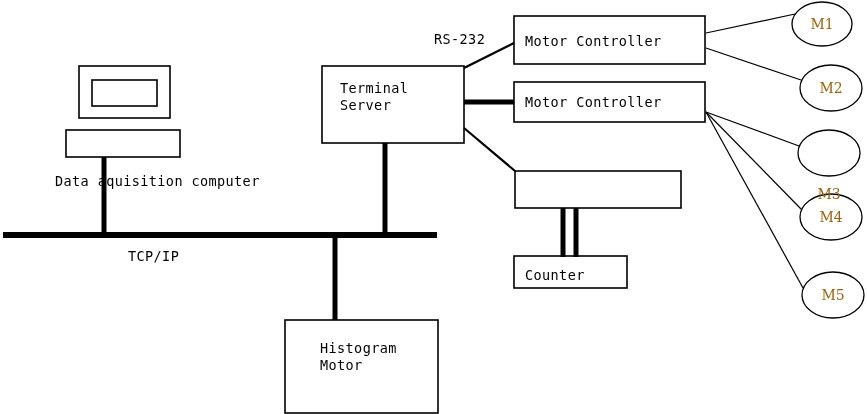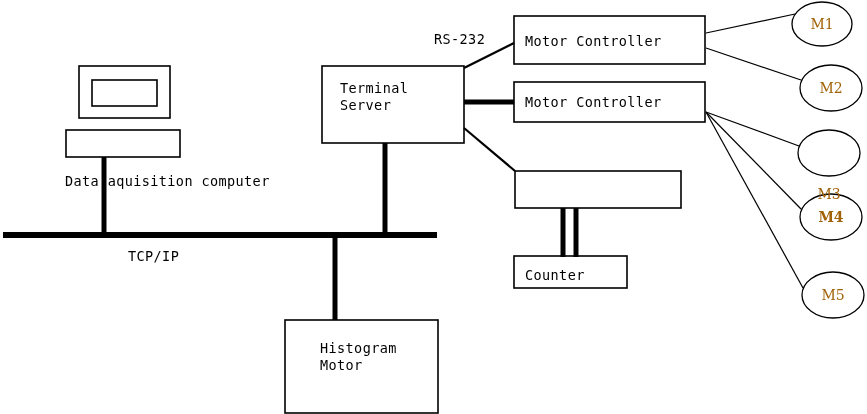--- a/index.html
+++ b/index.html
@@ -108,21 +108,21 @@
     <line class="thin-link" x1="706" y1="112" x2="803" y2="288"></line>
 
     <ellipse class="node-ellipse" cx="822" cy="24" rx="30" ry="22"></ellipse>
     <ellipse class="node-ellipse" cx="831" cy="88" rx="31" ry="23"></ellipse>
     <ellipse class="node-ellipse" cx="829" cy="153" rx="31" ry="23"></ellipse>
     <ellipse class="node-ellipse" cx="831" cy="217" rx="31" ry="23"></ellipse>
     <ellipse class="node-ellipse" cx="833" cy="295" rx="31" ry="23"></ellipse>
 
   </svg>
 
-  <div class="lbl" style="left:65px; top:173px;">Data aquisition computer</div>
+  <div class="lbl" style="left:55px; top:173px;">Data aquisition computer</div>
 
   <div class="lbl" style="left:340px; top:80px;">Terminal</div>
   <div class="lbl" style="left:340px; top:97px;">Server</div>
 
   <div class="lbl" style="left:434px; top:31px;">RS-232</div>
 
   <div class="lbl" style="left:525px; top:33px;">Motor Controller</div>
 
   <div class="lbl" style="left:525px; top:94px;">Motor Controller</div>
 
@@ -130,16 +130,16 @@
   <div class="lbl" style="left:525px; top:267px;">Counter</div>
 
   <div class="lbl" style="left:320px; top:340px;">Histogram</div>
   <div class="lbl" style="left:320px; top:357px;">Motor</div>
 
   <div class="lbl" style="left:128px; top:248px;">TCP/IP</div>
 
   <div class="lbl-serif" style="left:802px; top:16px; width:40px;">M1</div>
   <div class="lbl-serif" style="left:811px; top:80px; width:40px;">M2</div>
   <div class="lbl-serif" style="left:809px; top:145px; width:40px;margin-top:41px;">M3</div>
-  <div class="lbl-serif" style="left:811px; top:209px; width:40px;font-weight:bold;">M4</div>
+  <div class="lbl-serif" style="left:811px; top:209px; width:40px;">M4</div>
   <div class="lbl-serif" style="left:813px; top:287px; width:40px;">M5</div>
 
 </div>
 
 </body></html>

